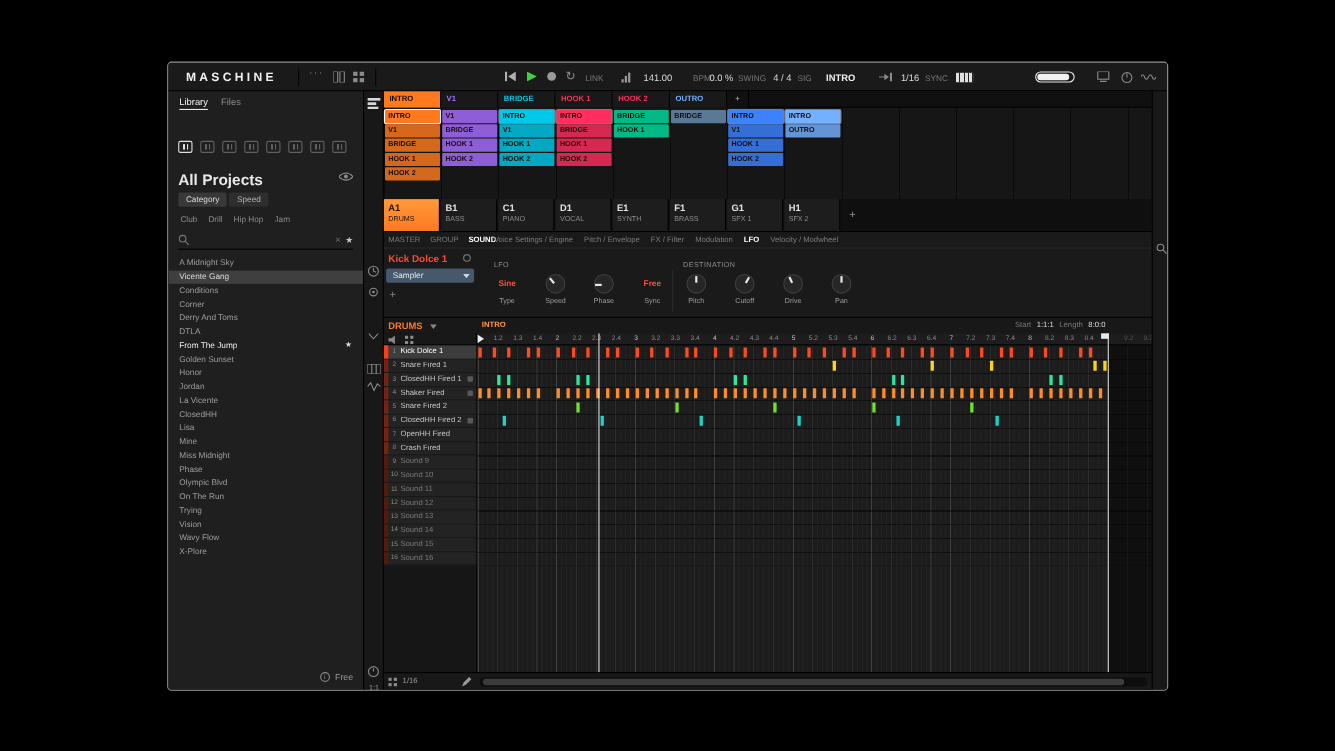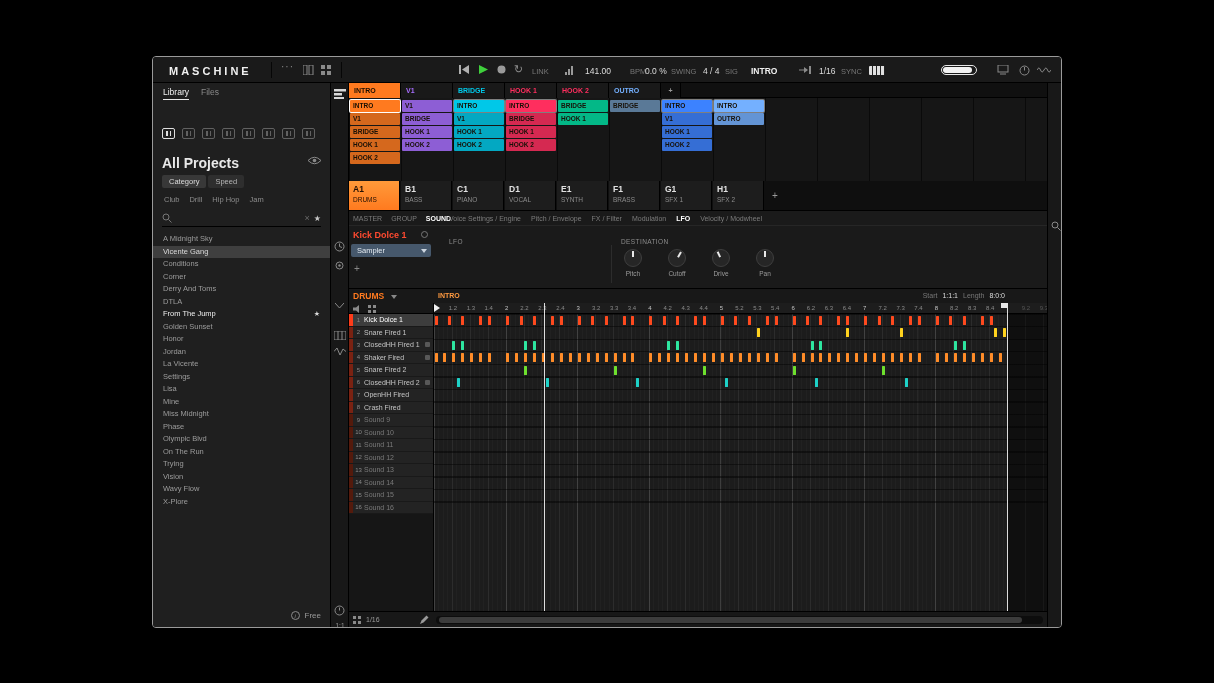--- a/index.html
+++ b/index.html
@@ -274,21 +274,21 @@
             <div class="proj hl"><span>Vicente Gang</span></div>
             <div class="proj"><span>Conditions</span></div>
             <div class="proj"><span>Corner</span></div>
             <div class="proj"><span>Derry And Toms</span></div>
             <div class="proj"><span>DTLA</span></div>
             <div class="proj sel"><span>From The Jump</span><span class="pstar">★</span></div>
             <div class="proj"><span>Golden Sunset</span></div>
             <div class="proj"><span>Honor</span></div>
             <div class="proj"><span>Jordan</span></div>
             <div class="proj"><span>La Vicente</span></div>
-            <div class="proj"><span>Settings</span></div>
+            <div class="proj"><span>ClosedHH</span></div>
             <div class="proj"><span>Lisa</span></div>
             <div class="proj"><span>Mine</span></div>
             <div class="proj"><span>Miss Midnight</span></div>
             <div class="proj"><span>Phase</span></div>
             <div class="proj"><span>Olympic Blvd</span></div>
             <div class="proj"><span>On The Run</span></div>
             <div class="proj"><span>Trying</span></div>
             <div class="proj"><span>Vision</span></div>
             <div class="proj"><span>Wavy Flow</span></div>
             <div class="proj"><span>X-Plore</span></div>
@@ -421,20 +421,38 @@
               <span class="ctab on">LFO</span>
               <span class="ctab">Velocity / Modwheel</span>
             </div>
         <div class="ctrlline"></div>
         <div class="csname">Kick Dolce 1</div>
         <div class="cpin"></div>
         <div class="engine"><span>Sampler</span><i></i></div>
         <div class="cadd">+</div>
         <div class="seclab" style="left:100px;top:27px">LFO</div>
         <div class="seclab" style="left:272px;top:27px">DESTINATION</div>
+        <div class="params" style="left:96px">
+              <div class="pcol">
+                <div class="pval">Sine</div>
+                <div class="plab">Type</div>
+              </div>
+              <div class="pcol">
+                <div class="knob" style="--a: -40deg;"></div>
+                <div class="plab">Speed</div>
+              </div>
+              <div class="pcol">
+                <div class="knob" style="--a: -90deg;"></div>
+                <div class="plab">Phase</div>
+              </div>
+              <div class="pcol">
+                <div class="pval">Free</div>
+                <div class="plab">Sync</div>
+              </div>
+            </div>
         <div class="destdiv"></div>
         <div class="params" style="left:268px">
               <div class="pcol">
                 <div class="knob" style="--a: 0deg;"></div>
                 <div class="plab">Pitch</div>
               </div>
               <div class="pcol">
                 <div class="knob" style="--a: 30deg;"></div>
                 <div class="plab">Cutoff</div>
               </div>

